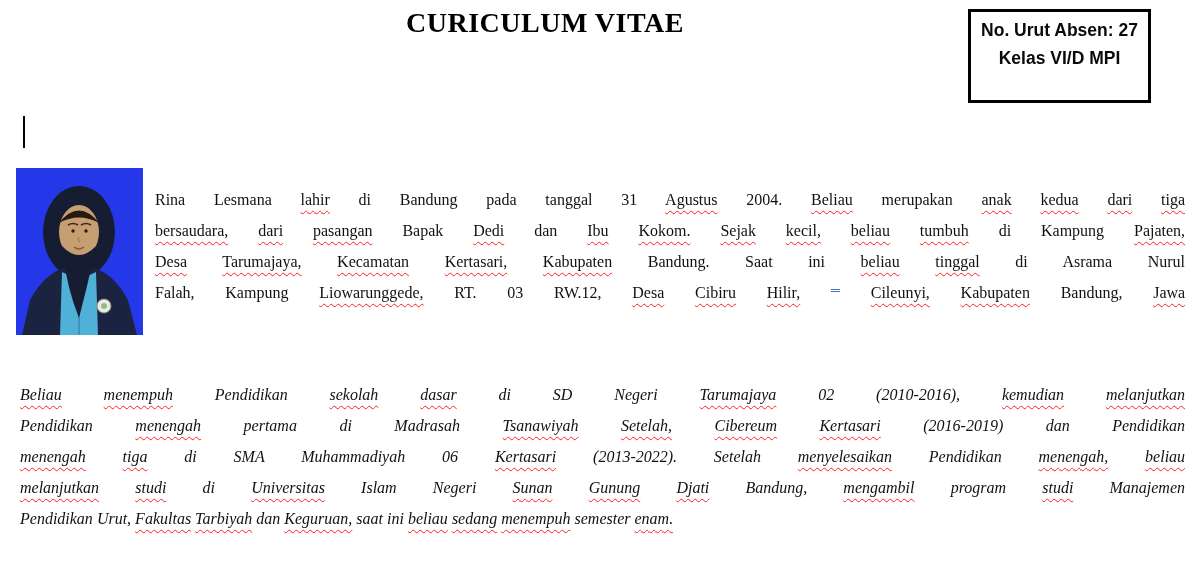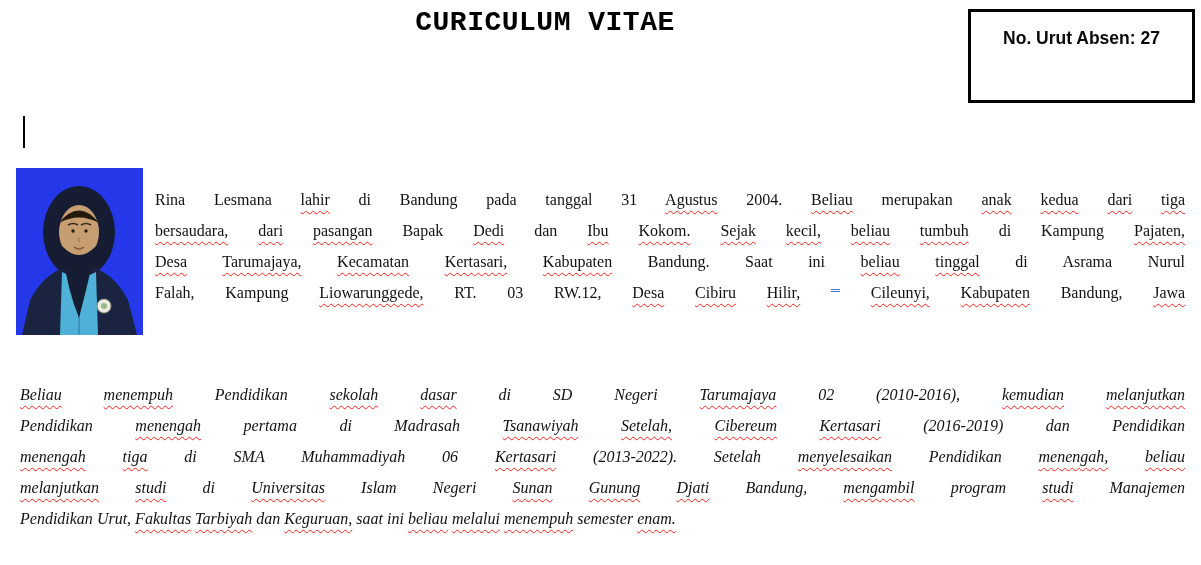--- a/index.html
+++ b/index.html
@@ -3,28 +3,28 @@
 <meta charset="utf-8">
 <style>
   * { margin:0; padding:0; box-sizing:border-box; }
   html,body { background:#fff; }
   body {
     width:1201px; height:565px; position:relative; overflow:hidden;
     font-family:"Liberation Serif", serif; color:#111;
   }
   .doc-title {
     position:absolute; left:0; top:7px; width:1090px;
-    text-align:center; font-family:Liberation Mono, monospace;
+    text-align:center; font-family:Liberation Serif, serif;
     font-weight:700; font-size:28px; letter-spacing:0.5px; color:#000;
   }
   .info-box {
-    position:absolute; left:968px; top:9px; width:227px; height:94px;
+    position:absolute; left:968px; top:9px; width:183px; height:94px;
     border:3px solid #000; background:#fff;
     font-family:"Liberation Sans", sans-serif; font-weight:700;
-    font-size:17.5px; line-height:28px; text-align:center; padding-top:12px; color:#0a0a0a;
+    font-size:17.5px; line-height:28px; text-align:center; padding-top:4px; color:#0a0a0a;
   }
   .text-cursor {
     position:absolute; left:23px; top:116px; width:2px; height:32px; background:#000;
   }
   .photo {
     position:absolute; left:16px; top:168px; width:127px; height:167px; display:block;
   }
   .para { position:absolute; font-size:16px; line-height:31px; }
   #para1 { left:155px; top:184px; width:1030px; }
   #para2 { left:20px;  top:379px; width:1165px;font-style:italic; }
@@ -44,20 +44,21 @@
     border-bottom:3px double #4472c4;
   }
 </style>
 </head>
 <body>
 
 <div class="doc-title">CURICULUM VITAE</div>
 
 <div class="info-box">
   <div>No. Urut Absen: 27</div>
+  <div>Kelas VI/D MPI</div>
 </div>
 
 <div class="text-cursor"></div>
 
 <svg class="photo" viewBox="0 0 127 167" aria-label="pas photo">
   <rect width="127" height="167" fill="#2438ea"></rect>
   <ellipse cx="63" cy="64" rx="36" ry="46" fill="#161d33"></ellipse>
   <ellipse cx="63" cy="64" rx="20" ry="27" fill="#c79d72"></ellipse>
   <path d="M43,55 Q63,30 83,55 Q63,44 43,55 Z" fill="#241a10"></path>
   <path d="M52,57 q5,-3 10,0" stroke="#3a2a1c" fill="none" stroke-width="1.6"></path>
@@ -78,14 +79,14 @@
     <div class="line"><span>Rina</span> <span>Lesmana</span> <span class="sp">lahir</span> <span>di</span> <span>Bandung</span> <span>pada</span> <span>tanggal</span> <span>31</span> <span class="sp">Agustus</span> <span>2004.</span> <span class="sp">Beliau</span> <span>merupakan</span> <span class="sp">anak</span> <span class="sp">kedua</span> <span class="sp">dari</span> <span class="sp">tiga</span></div>
     <div class="line"><span class="sp">bersaudara,</span> <span class="sp">dari</span> <span class="sp">pasangan</span> <span>Bapak</span> <span class="sp">Dedi</span> <span>dan</span> <span class="sp">Ibu</span> <span class="sp">Kokom.</span> <span class="sp">Sejak</span> <span class="sp">kecil,</span> <span class="sp">beliau</span> <span class="sp">tumbuh</span> <span>di</span> <span>Kampung</span> <span class="sp">Pajaten,</span></div>
     <div class="line"><span class="sp">Desa</span> <span class="sp">Tarumajaya,</span> <span class="sp">Kecamatan</span> <span class="sp">Kertasari,</span> <span class="sp">Kabupaten</span> <span>Bandung.</span> <span>Saat</span> <span>ini</span> <span class="sp">beliau</span> <span class="sp">tinggal</span> <span>di</span> <span>Asrama</span> <span>Nurul</span></div>
     <div class="line"><span>Falah,</span> <span>Kampung</span> <span class="sp">Liowarunggede,</span> <span>RT.</span> <span>03</span> <span>RW.12,</span> <span class="sp">Desa</span> <span class="sp">Cibiru</span> <span class="sp">Hilir,</span> <span class="gr">&nbsp;</span> <span class="sp">Cileunyi,</span> <span class="sp">Kabupaten</span> <span>Bandung,</span> <span class="sp">Jawa</span></div>
   </div>
 <div class="para" id="para2">
     <div class="line"><span class="sp">Beliau</span> <span class="sp">menempuh</span> <span>Pendidikan</span> <span class="sp">sekolah</span> <span class="sp">dasar</span> <span>di</span> <span>SD</span> <span>Negeri</span> <span class="sp">Tarumajaya</span> <span>02</span> <span>(2010-2016),</span> <span class="sp">kemudian</span> <span class="sp">melanjutkan</span></div>
     <div class="line"><span>Pendidikan</span> <span class="sp">menengah</span> <span>pertama</span> <span>di</span> <span>Madrasah</span> <span class="sp">Tsanawiyah</span> <span class="sp">Setelah,</span> <span class="sp">Cibereum</span> <span class="sp">Kertasari</span> <span>(2016-2019)</span> <span>dan</span> <span>Pendidikan</span></div>
     <div class="line"><span class="sp">menengah</span> <span class="sp">tiga</span> <span>di</span> <span>SMA</span> <span>Muhammadiyah</span> <span>06</span> <span class="sp">Kertasari</span> <span>(2013-2022).</span> <span>Setelah</span> <span class="sp">menyelesaikan</span> <span>Pendidikan</span> <span class="sp">menengah,</span> <span class="sp">beliau</span></div>
     <div class="line"><span class="sp">melanjutkan</span> <span class="sp">studi</span> <span>di</span> <span class="sp">Universitas</span> <span>Islam</span> <span>Negeri</span> <span class="sp">Sunan</span> <span class="sp">Gunung</span> <span class="sp">Djati</span> <span>Bandung,</span> <span class="sp">mengambil</span> <span>program</span> <span class="sp">studi</span> <span>Manajemen</span></div>
-    <div class="line last"><span>Pendidikan</span> <span>Urut,</span> <span class="sp">Fakultas</span> <span class="sp">Tarbiyah</span> <span>dan</span> <span class="sp">Keguruan,</span> <span>saat</span> <span>ini</span> <span class="sp">beliau</span> <span class="sp">melalui</span> <span class="sp">menempuh</span> <span>semester</span> <span class="sp">enam.</span></div>
+    <div class="line last"><span>Pendidikan</span> <span>Urut,</span> <span class="sp">Fakultas</span> <span class="sp">Tarbiyah</span> <span>dan</span> <span class="sp">Keguruan,</span> <span>saat</span> <span>ini</span> <span class="sp">beliau</span> <span class="sp">sedang</span> <span class="sp">menempuh</span> <span>semester</span> <span class="sp">enam.</span></div>
   </div>
 
 </body></html>

